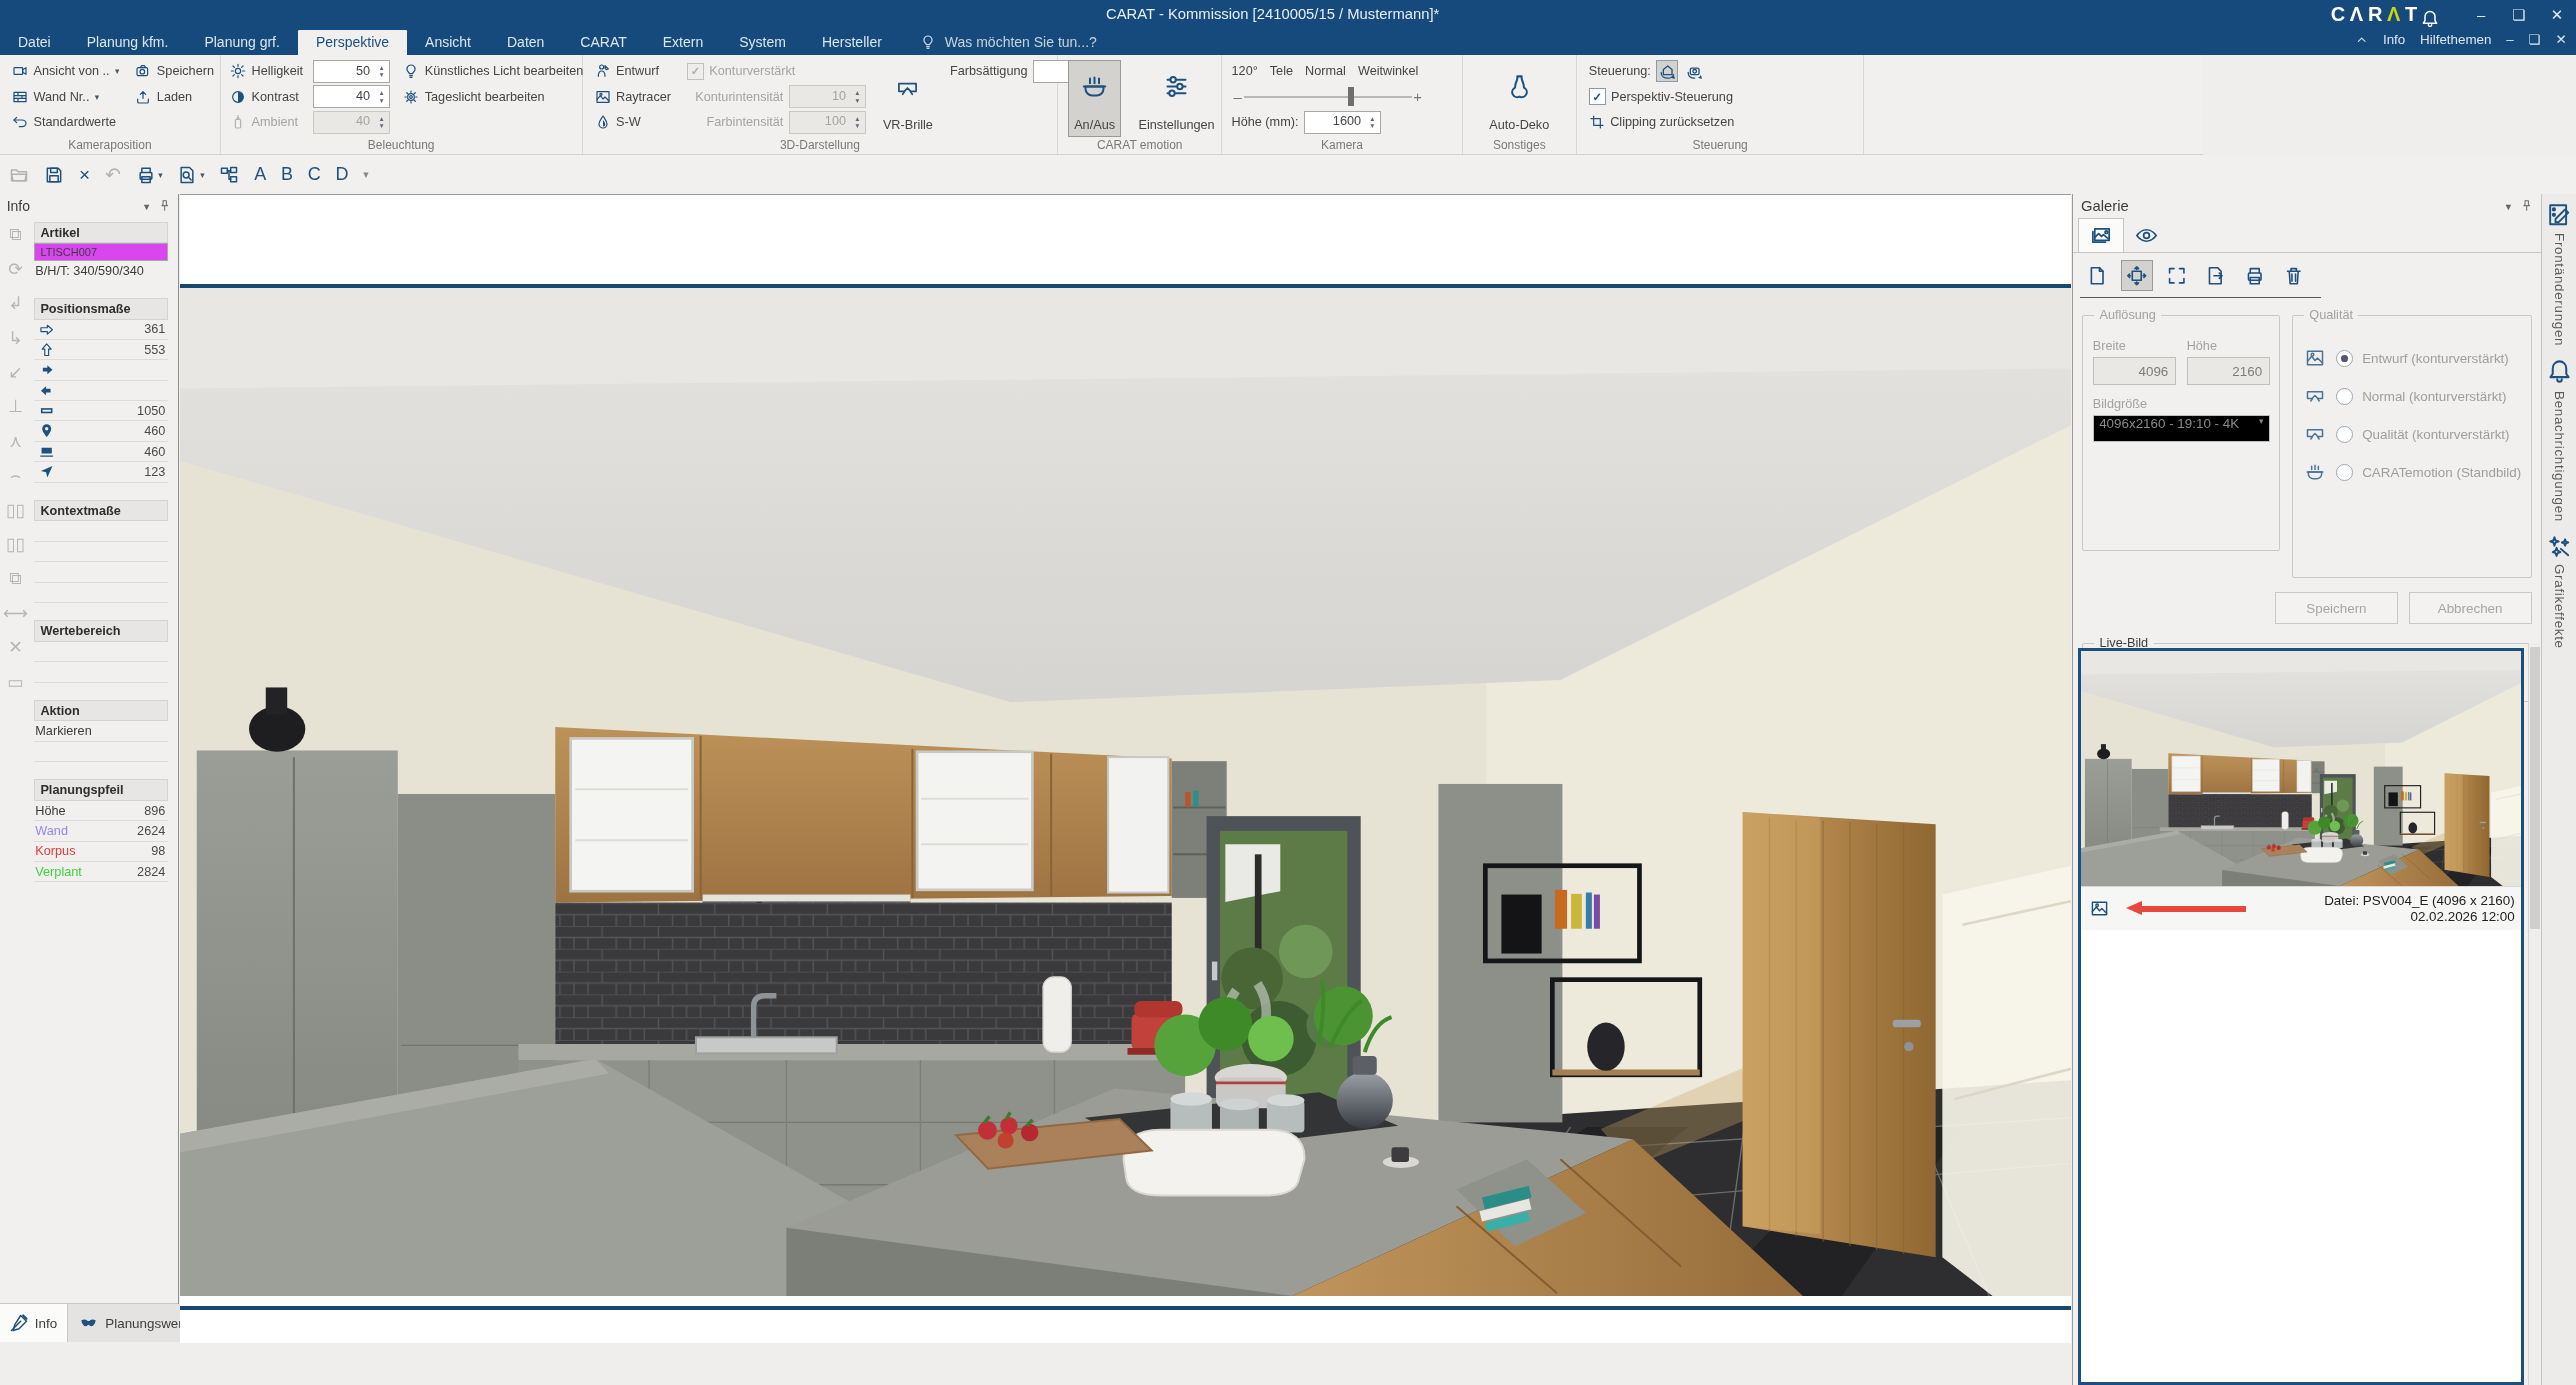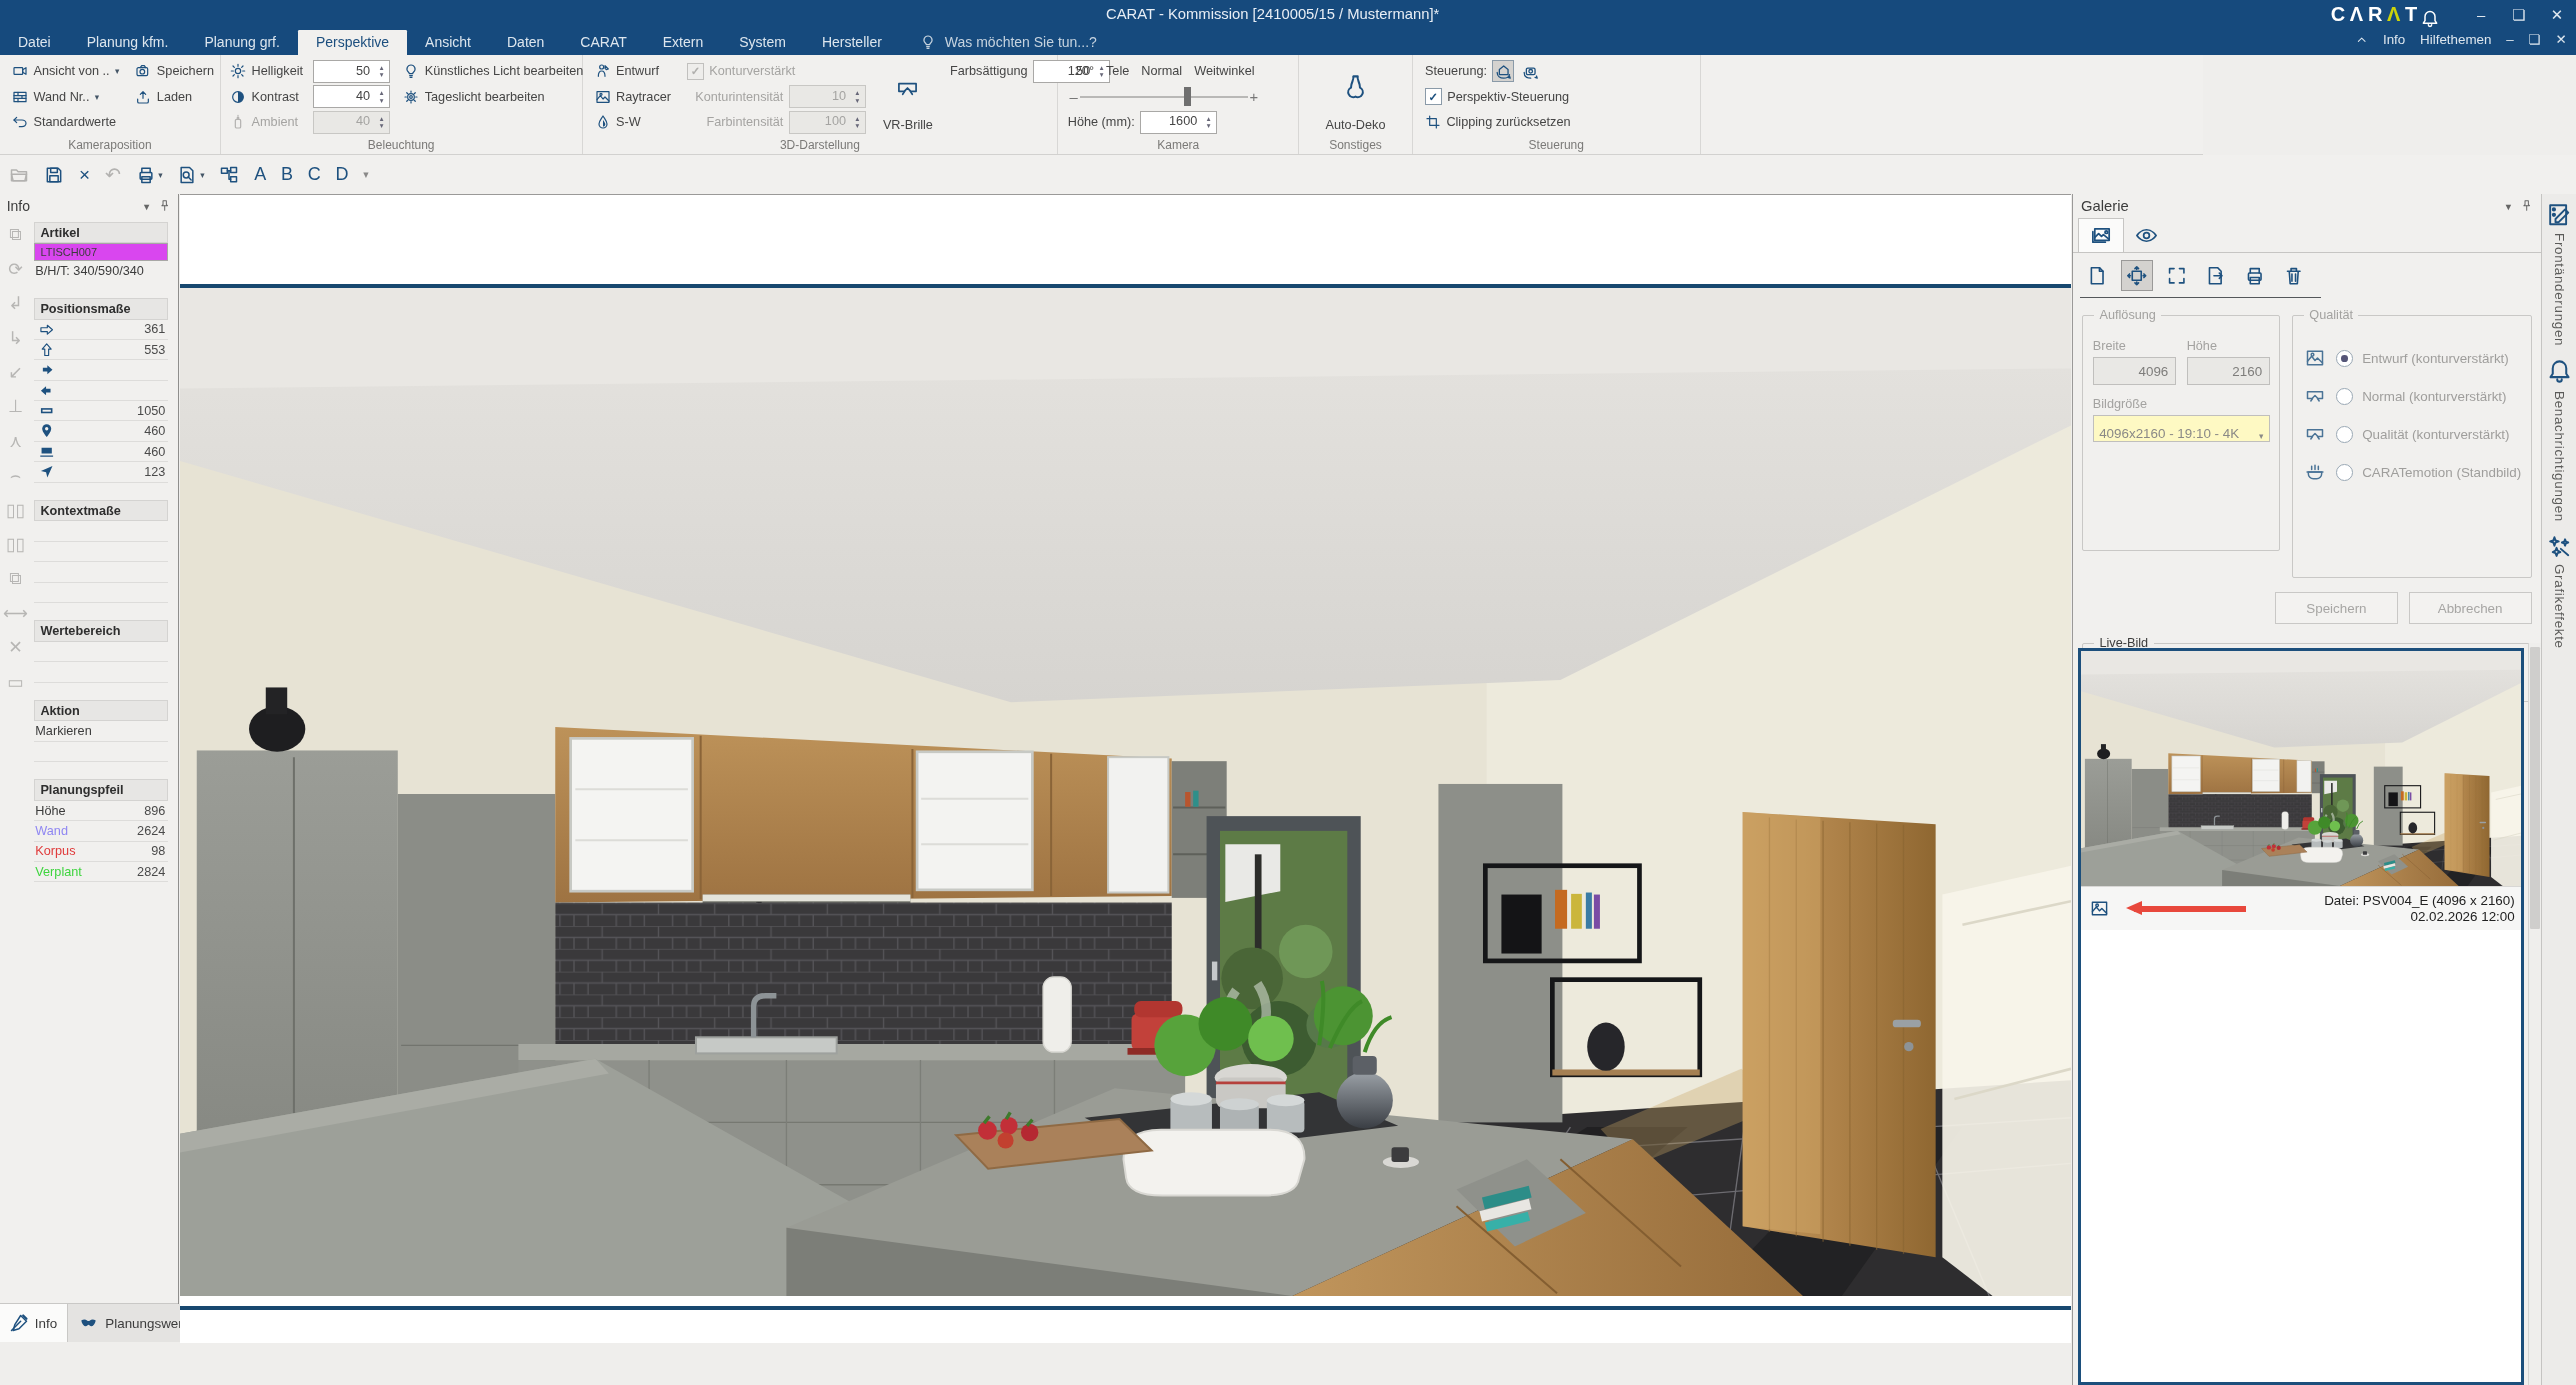--- a/index.html
+++ b/index.html
@@ -83,21 +83,21 @@
   .gtab.active{background:#fbfbfa;border:0.7px solid #c6c5c3;border-bottom:none}
   #gal-tools{display:flex;align-items:center;gap:9.4px;padding:6.7px 0 5.4px 9.4px}
   .gtool{width:29.5px;height:29.5px;display:flex;align-items:center;justify-content:center}
   .gtool.pressed{background:#d4d2cf;border:0.7px solid #9a9998}
   #gal-tool-line{height:1.3px;background:#54575a;width:241px;margin-left:6.7px}
   .fieldset{border:0.7px solid #c9c8c6;border-radius:2px;position:relative;padding:23px 9.4px 9.4px 9.4px}
   .legend{position:absolute;top:-8px;left:10.7px;background:#f1f0ee;padding:0 5.4px;color:#a3a2a0;font-size:12.7px}
   .flabel{color:#a3a2a0;font-size:12.7px;margin-bottom:4px}
   .dinput{background:#e9e8e5;border:0.7px solid #c0bfbd;height:25.5px;display:flex;align-items:center;justify-content:flex-end;
      padding-right:6.7px;font-size:13.4px;color:#7e7d7b}
-  .dselect{background:#fef9c3;border:0.7px solid #c0bfbd;height:25.5px;display:flex;align-items:flex-end;font-size:13.4px;color:#8a8987;padding:0 5.4px;justify-content:space-between}
+  .dselect{background:#000000;border:0.7px solid #c0bfbd;height:25.5px;display:flex;align-items:flex-start;font-size:13.4px;color:#8a8987;padding:0 5.4px;justify-content:space-between}
   .qrow{display:flex;align-items:center;gap:9.4px;height:38px;color:#9f9e9c;font-size:13.4px;white-space:nowrap}
   .radio{width:14.8px;height:14.8px;border-radius:50%;border:0.7px solid #9aa8b4;background:#fff;display:flex;align-items:center;justify-content:center;flex:none}
   .radio .dot{width:6.7px;height:6.7px;border-radius:50%;background:#557}
   .gbtn{width:121px;height:29.5px;border:0.7px solid #c9c8c6;background:#f3f2f0;color:#a7a6a4;font-size:13.4px;
      display:flex;align-items:center;justify-content:center}
   #livebtn{flex:1;height:29.5px;border:0.7px solid #a9a8a6;background:#fdfdfc;display:flex;align-items:center;justify-content:center;font-size:13.4px;color:#3c3c3c}
   
   #thumb-area{position:absolute;left:0;top:449px;bottom:0;width:453px;padding:5.4px 4px 0 5.4px;display:flex;flex-direction:row;gap:10.7px;overflow:hidden}
   .thumb{background:#fff;border:0.7px solid #b3b2b0;position:relative}
   .thumb.sel{border:3.4px solid #1c4f7c}
@@ -706,20 +706,35 @@
             <div class="ud">
               <span>▴</span>
               <span>▾</span>
             </div>
           </div>
         </div>
     </div>
     <div class="glabel">3D-Darstellung</div>
   </div>
 
+  <div class="rgroup" style="width:144px">
+    <div class="bigbtn pressed">
+        <svg class="ic" width="27" height="27" viewBox="0 0 40 40">
+          <use href="#i-pot"></use>
+        </svg>
+        <span>An/Aus</span>
+      </div>
+    <div class="bigbtn">
+        <svg class="ic" width="27" height="27" viewBox="0 0 40 40">
+          <use href="#i-sliders"></use>
+        </svg>
+        <span>Einstellungen</span>
+      </div>
+    <div class="glabel">CARAT emotion</div>
+  </div>
 
   <div class="rgroup" style="width:221px">
     <div class="rcol" style="width:100%">
       <div class="ktop">
         <span>120°</span>
         <span>Tele</span>
         <span>Normal</span>
         <span>Weitwinkel</span>
       </div>
       <div style="display:flex;align-items:center">

